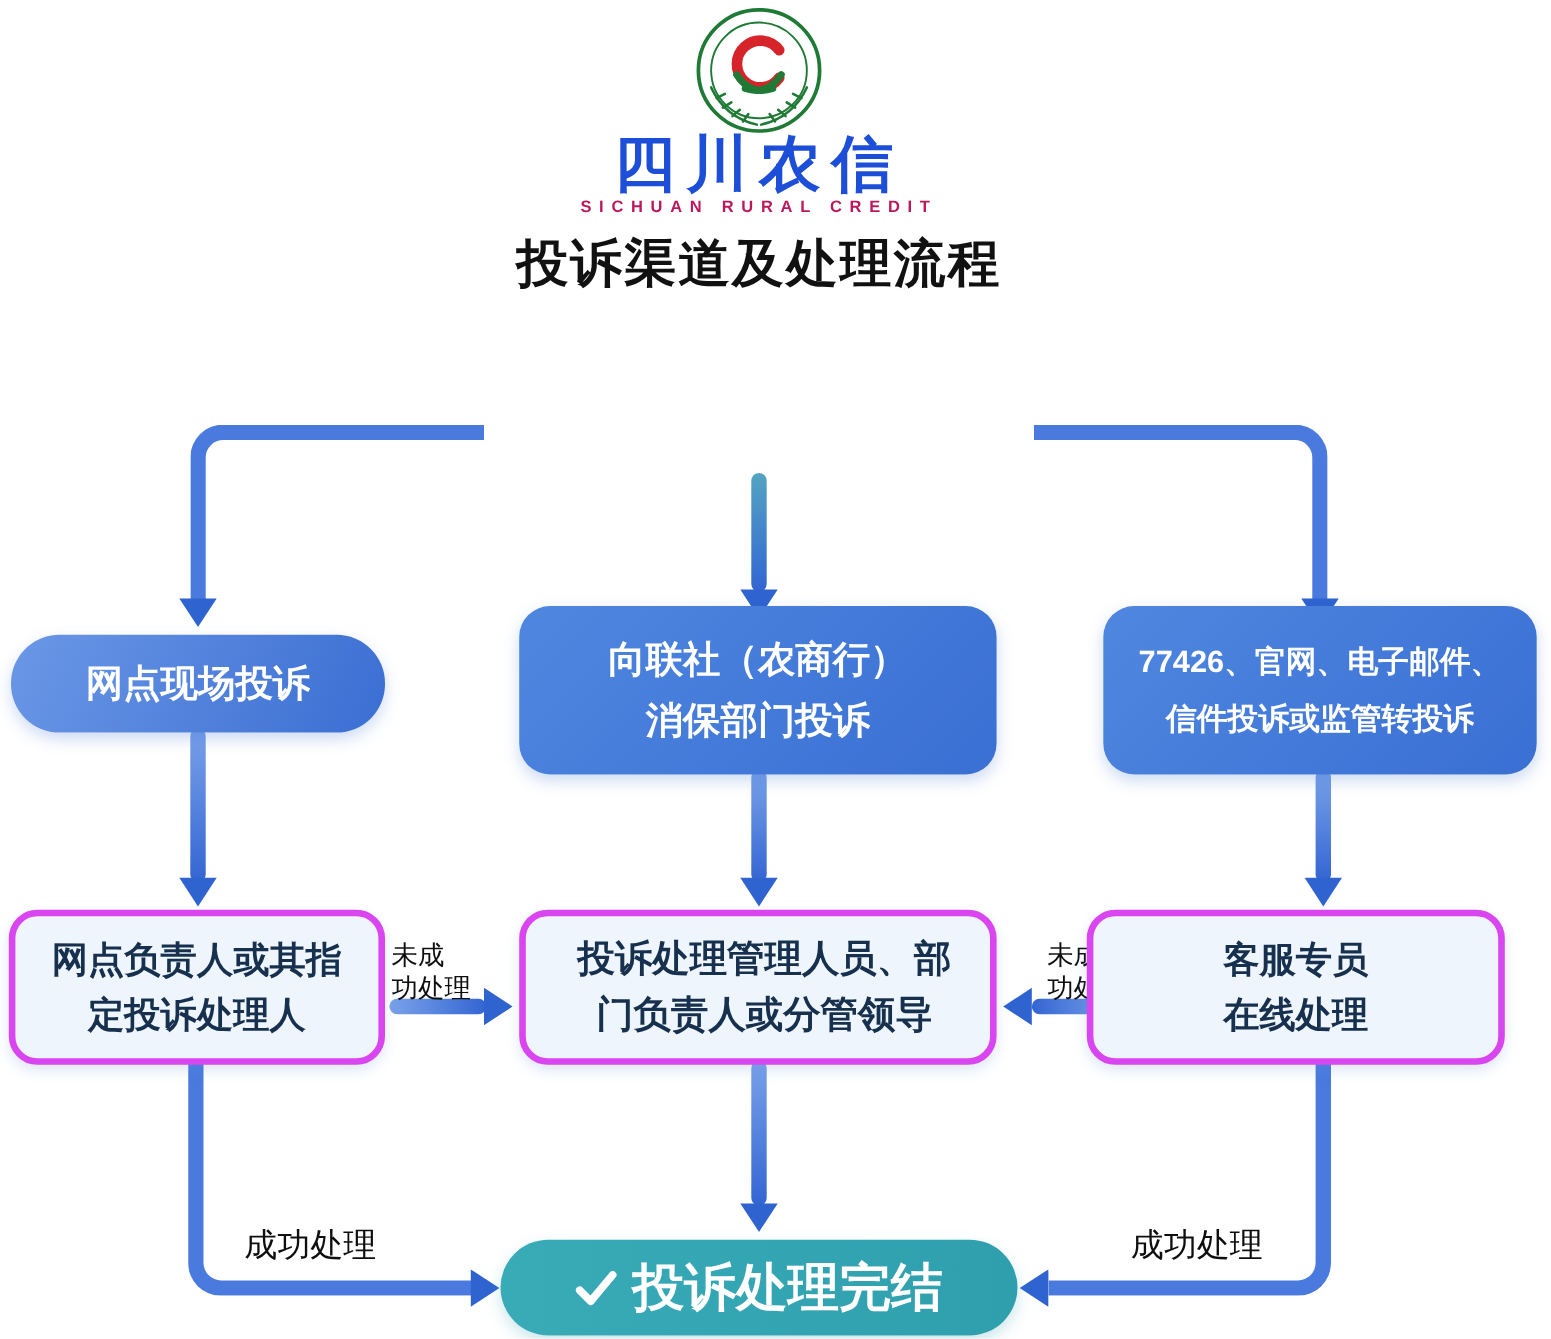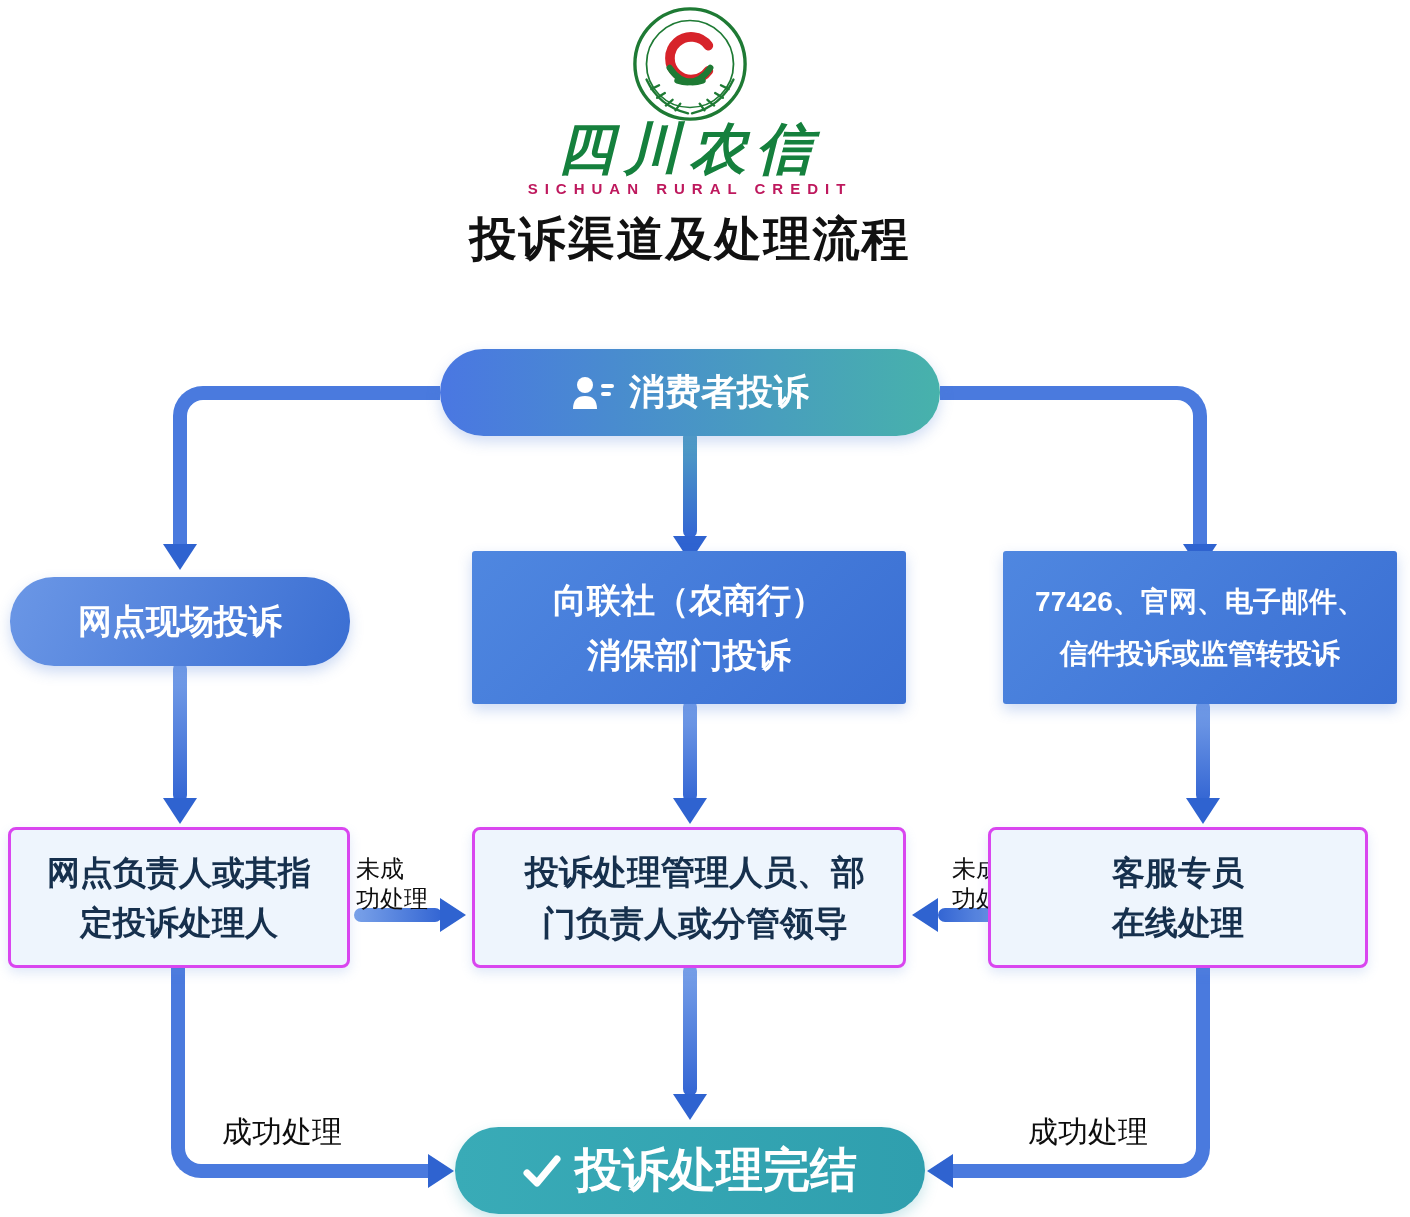--- a/index.html
+++ b/index.html
@@ -3,36 +3,36 @@
 <meta charset="utf-8">
 <style>
   html,body{margin:0;padding:0;background:#ffffff;}
   body{font-family:"Liberation Sans","DejaVu Sans",sans-serif;}
   .canvas{position:relative;width:1410px;height:1217px;background:#ffffff;overflow:hidden;margin:0;}
 
   
   .hdr-item{position:absolute;left:0;width:1380px;text-align:center;}
   .logo{position:absolute;left:632px;top:6px;width:116px;height:116px;}
   .logo svg{width:100%;height:100%;}
-  .logo-cn{top:112px;font-size:56px;font-weight:bold;color:#15803d;letter-spacing:10px;font-family:"DejaVu Serif","Liberation Serif",serif;font-style:italic;}
+  .logo-cn{top:112px;font-size:56px;font-weight:bold;color:#1d4ed8;letter-spacing:10px;font-family:"DejaVu Serif","Liberation Serif",serif;}
   .logo-en{top:180px;font-size:15px;font-weight:600;letter-spacing:7px;color:#be185d;}
   .title{top:208px;font-size:47px;font-weight:800;color:#111;margin:0;letter-spacing:2px;}
 
   
   .node{position:absolute;display:flex;flex-direction:column;align-items:center;justify-content:center;text-align:center;box-sizing:border-box;}
   .pill{border-radius:44px;color:#fff;font-weight:bold;flex-direction:row;gap:14px;}
   .start-pill{left:440px;top:349px;width:500px;height:87px;font-size:36px;
     background:linear-gradient(90deg,#4a77e2,#47b2ab);box-shadow:0 6px 14px rgba(70,120,210,.25);}
   .end-pill{left:455px;top:1127px;width:470px;height:87px;font-size:47px;
     background:linear-gradient(90deg,#39abb7,#2f9fae);box-shadow:0 6px 14px rgba(47,159,174,.25);}
-  .box-blue{color:#fff;font-weight:bold;border-radius:3px;background:linear-gradient(135deg,#4f87e0,#3a6fd3);box-shadow:0 6px 14px rgba(58,111,211,.25);}
+  .box-blue{color:#fff;font-weight:bold;border-radius:28px;background:linear-gradient(135deg,#4f87e0,#3a6fd3);box-shadow:0 6px 14px rgba(58,111,211,.25);}
   .ch-left{left:10px;top:577px;width:340px;height:89px;font-size:34px;border-radius:44px;background:linear-gradient(115deg,#6b97e6,#3a6ed2);}
   .ch-center{left:472px;top:551px;width:434px;height:153px;font-size:34px;line-height:1.6;}
   .ch-right{left:1003px;top:551px;width:394px;height:153px;font-size:28px;line-height:1.85;}
-  .box-light{background:#eef5fd;border:3px solid #d946ef;border-radius:8px;color:#16304d;font-weight:bold;box-shadow:0 5px 12px rgba(98,146,218,.2);}
+  .box-light{background:#eef5fd;border:6px solid #d946ef;border-radius:26px;color:#16304d;font-weight:bold;box-shadow:0 5px 12px rgba(98,146,218,.2);}
   .h-left{left:8px;top:827px;width:342px;height:141px;font-size:33px;line-height:1.5;}
   .h-center{left:472px;top:827px;width:434px;height:141px;font-size:34px;line-height:1.5;padding-left:12px;}
   .h-right{left:988px;top:827px;width:380px;height:141px;font-size:33px;line-height:1.5;}
   .icon-wrap{display:inline-flex;align-items:center;}
   .icon-wrap svg{display:block;}
 
   
   .v-line{position:absolute;width:14px;border-radius:7px;background:linear-gradient(180deg,#7aa2e9,#3365d3);}
   .av-c-top{left:683px;top:430px;height:108px;background:linear-gradient(180deg,#53a4c2,#3365d3);}
   .av-l{left:173px;top:662px;height:140px;}
@@ -126,31 +126,20 @@
     <div>未成</div>
     <div>功处理</div>
   </div>
   <div class="edge-label lbl-fail-r">
     <div>未成</div>
     <div>功处理</div>
   </div>
   <div class="edge-label lbl-succ-l">成功处理</div>
   <div class="edge-label lbl-succ-r">成功处理</div>
 
-  <div class="node pill start-pill">
-    <span class="icon-wrap">
-      <svg width="44" height="36" viewBox="0 0 44 36" aria-hidden="true">
-        <circle cx="14" cy="10" r="8" fill="#ffffff"></circle>
-        <path d="M2 34 q0 -13 12 -13 q12 0 12 13 z" fill="#ffffff"></path>
-        <rect x="30" y="9" width="13" height="4" rx="2" fill="#ffffff"></rect>
-        <rect x="30" y="17" width="10" height="4" rx="2" fill="#ffffff"></rect>
-      </svg>
-    </span>
-    <span>消费者投诉</span>
-  </div>
 
   <div class="node box-blue ch-left">
     <span>网点现场投诉</span>
   </div>
 
   <div class="node box-blue ch-center">
     <div>向联社（农商行）</div>
     <div>消保部门投诉</div>
   </div>
 

